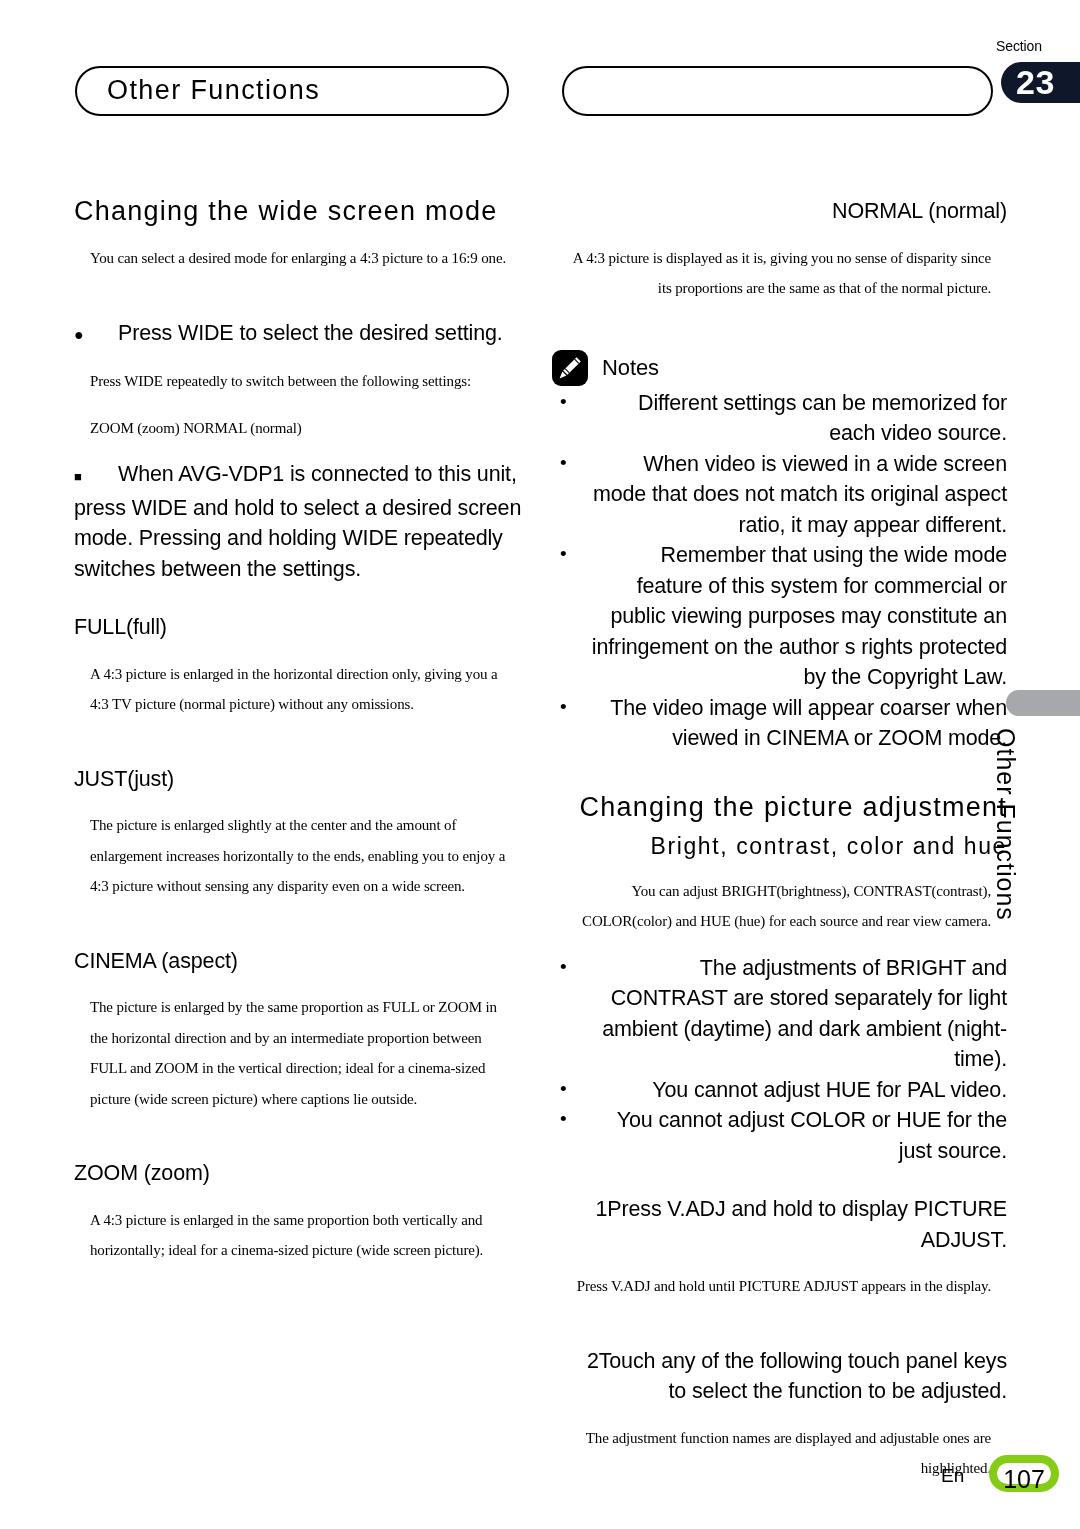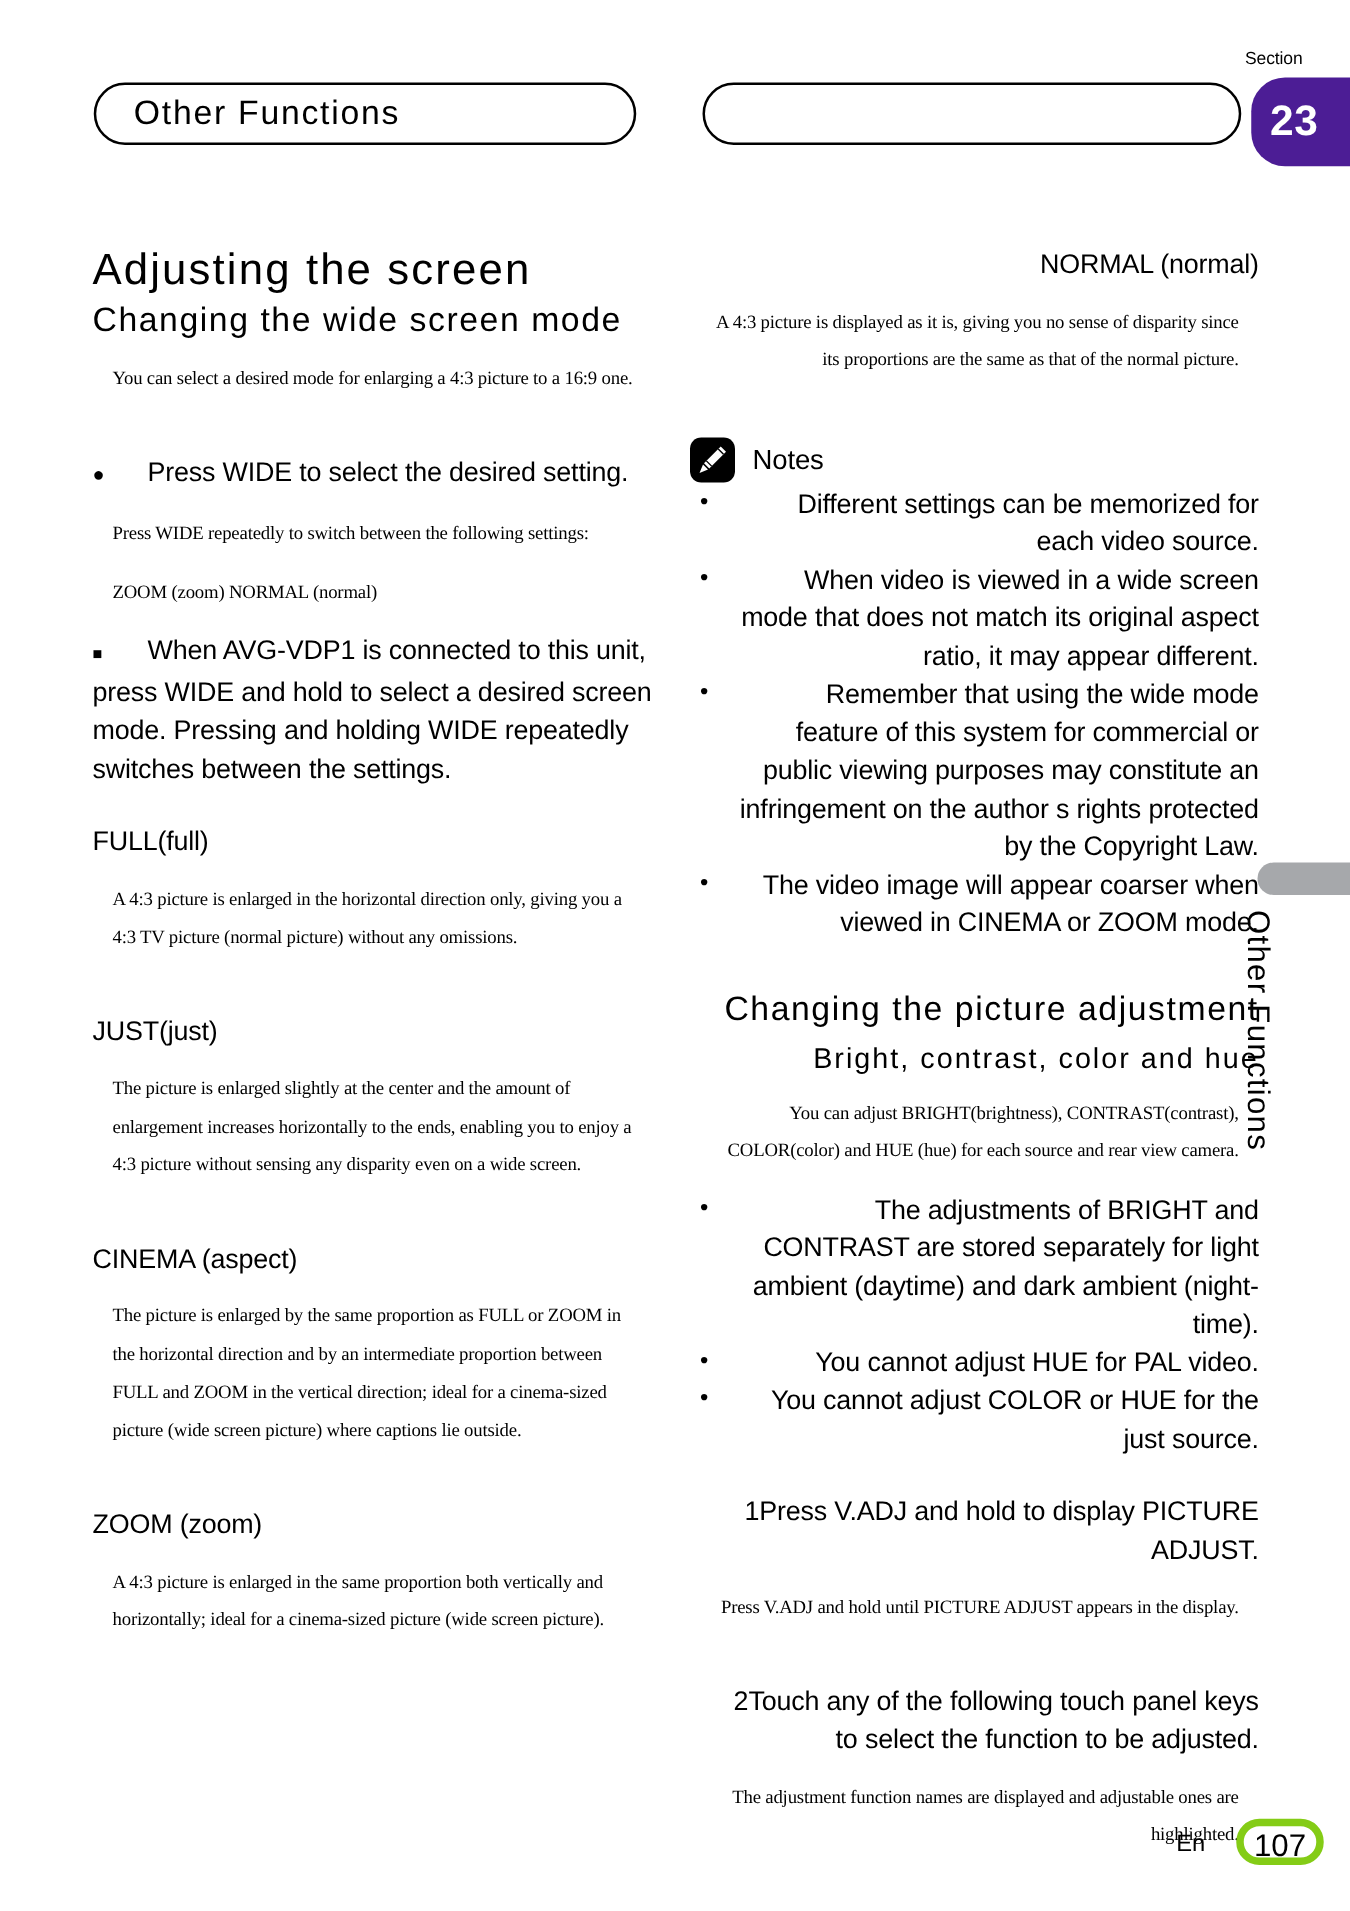--- a/index.html
+++ b/index.html
@@ -56,22 +56,22 @@
     left: 996px;
     font-size: 14px;
     font-weight: normal;
     letter-spacing: -0.1px;
   }
   .section-tab {
     position: absolute;
     top: 62px;
     left: 1001px;
     width: 79px;
-    height: 71px;
-    background: #4c1d95;
+    height: 41px;
+    background: #0f172a;
     border-top-left-radius: 27px;
     border-bottom-left-radius: 27px;
   }
   .section-num {
     position: absolute;
     left: 15px;
     top: 50%;
     transform: translateY(-52%);
     color: #fff;
     font-size: 34px;
@@ -223,21 +223,21 @@
     top: 1465px;
     font-size: 19px;
   }
   .footer-page {
     position: absolute;
     left: 989px;
     top: 1455px;
     width: 70px;
     height: 37px;
     box-sizing: border-box;
-    border: 6px solid #84cc16;
+    border: 8px solid #84cc16;
     border-radius: 19px;
     text-align: center;
     line-height: 33px;
     font-size: 25px;
   }
 </style>
 </head>
 <body>
 
 <div class="header">
@@ -246,21 +246,20 @@
   </div>
   <div class="pill pill-right"></div>
 </div>
 <div class="section-word">Section</div>
 <div class="section-tab">
   <span class="section-num">23</span>
 </div>
 
 <div class="col col-left">
 
-  <h1 class="doc-h1">Adjusting the screen</h1>
   <h2 class="doc-h2">Changing the wide screen mode</h2>
   <p class="body">You can select a desired mode for enlarging a 4:3 picture to a 16:9 one.</p>
 
   <div class="gap-md"></div>
 
   <p class="flat-bullet"><span class="mk mk-round"></span><span>Press WIDE to select the desired setting.</span></p>
   <p class="body">Press WIDE repeatedly to switch between the following settings:</p>
   <p class="body">ZOOM (zoom)   NORMAL (normal)</p>
 
   <p class="flat-bullet"><span class="mk mk-square"></span><span>When AVG-VDP1 is connected to this unit, press WIDE and hold to select a desired screen mode. Pressing and holding WIDE repeatedly switches between the settings.</span></p>

